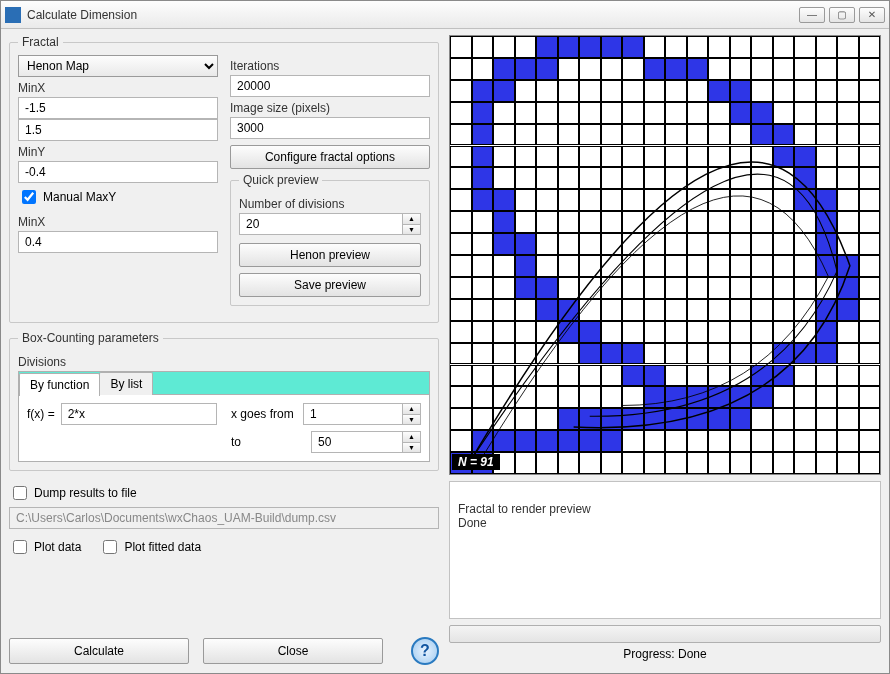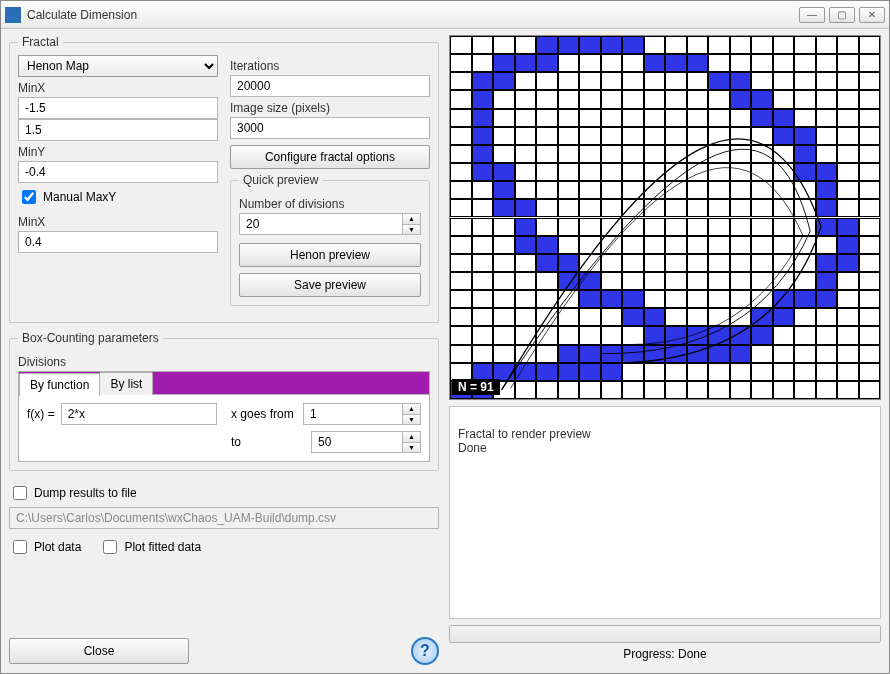--- a/index.html
+++ b/index.html
@@ -23,25 +23,25 @@
 select.combo { height:22px; width:100%; border:1px solid #9a9a9a; background:linear-gradient(#fdfdfd,#e9e9e9); padding:0 4px;}
 .btn { height:24px; border:1px solid #9a9a9a; background:linear-gradient(#fdfdfd,#e3e3e3); border-radius:2px; cursor:pointer; width:100%; }
 .spin { display:flex; }
 .spin input { flex:1; }
 .spin .spbtns { width:18px; display:flex; flex-direction:column; border:1px solid #b5b5b5; border-left:none;}
 .spin .spbtns div{ flex:1; display:flex; align-items:center; justify-content:center; font-size:7px; background:linear-gradient(#fdfdfd,#e5e5e5); cursor:pointer;}
 .spin .spbtns div:first-child{border-bottom:1px solid #b5b5b5;}
 .chk { display:flex; align-items:center; gap:4px; margin:4px 0;}
 .chk input{ width:14px; height:14px; }
 .tabs { border:1px solid #b0b0b0; background:#fff; }
-.tabstrip { display:flex; background:#a21caf; border-bottom:1px solid #b0b0b0;}
+.tabstrip { display:flex; background:#5eead4; border-bottom:1px solid #b0b0b0;}
 .tab { padding:4px 10px; border:1px solid #b0b0b0; border-bottom:none; background:#f0f0f0; margin-right:-1px; margin-bottom:-1px; cursor:pointer; border-top-left-radius:2px; border-top-right-radius:2px;}
 .tab.active { background:#fff; position:relative; top:1px;}
 .tabbody { padding:8px; display:flex; gap:14px;}
-.previewbox { border:1px solid #888; background:#fff; height:365px; position:relative; overflow:hidden;}
+.previewbox { border:1px solid #888; background:#fff; height:440px; position:relative; overflow:hidden;font-style:italic;}
 .gridcell{ position:absolute; border:0.5px solid #000; background:#fff;}
 .gridcell.fill{ background:#2e36e7;}
 .previewlabel{ position:absolute; left:2px; bottom:4px; background:#000; color:#fff; padding:1px 6px; font-weight:bold;}
 .logbox { border:1px solid #c2c2c2; background:#fff; flex:1; margin-top:6px; padding:8px; font-size:12px; color:#333; overflow:auto;}
 .progress { height:18px; border:1px solid #b0b0b0; background:linear-gradient(#f4f4f4,#e4e4e4); margin-top:6px; border-radius:2px;}
 .proglabel{ text-align:center; padding:4px 0;}
 .bottomrow { margin-top:auto; display:flex; gap:14px; align-items:center; padding-top:8px;}
 .bottomrow .btn{ width:180px; height:26px;}
 .helpbtn{ width:28px;height:28px; border-radius:50%; border:2px solid #2a7ac0; background:radial-gradient(#eaf4ff,#9ec9ef); color:#1255a0; font-weight:bold; font-size:16px; display:flex;align-items:center;justify-content:center;cursor:pointer; margin-left:auto;}
 .attractor{ position:absolute; pointer-events:none;}
@@ -159,20 +159,21 @@
           <input type="checkbox" style="">
           <span>Plot data</span>
         </label>
         <label class="chk">
           <input type="checkbox" style="">
           <span>Plot fitted data</span>
         </label>
       </div>
 
       <div class="bottomrow">
+        <button class="btn">Calculate</button>
         <button class="btn">Close</button>
         <div class="helpbtn">?</div>
       </div>
     </div>
 
     <div class="rightcol">
       <div class="previewbox" id="preview">
 
       <div class="gridcell" style="left: 0%; top: 0%; width: 5%; height: 5%;"></div>
           <div class="gridcell" style="left: 5%; top: 0%; width: 5%; height: 5%;"></div>

